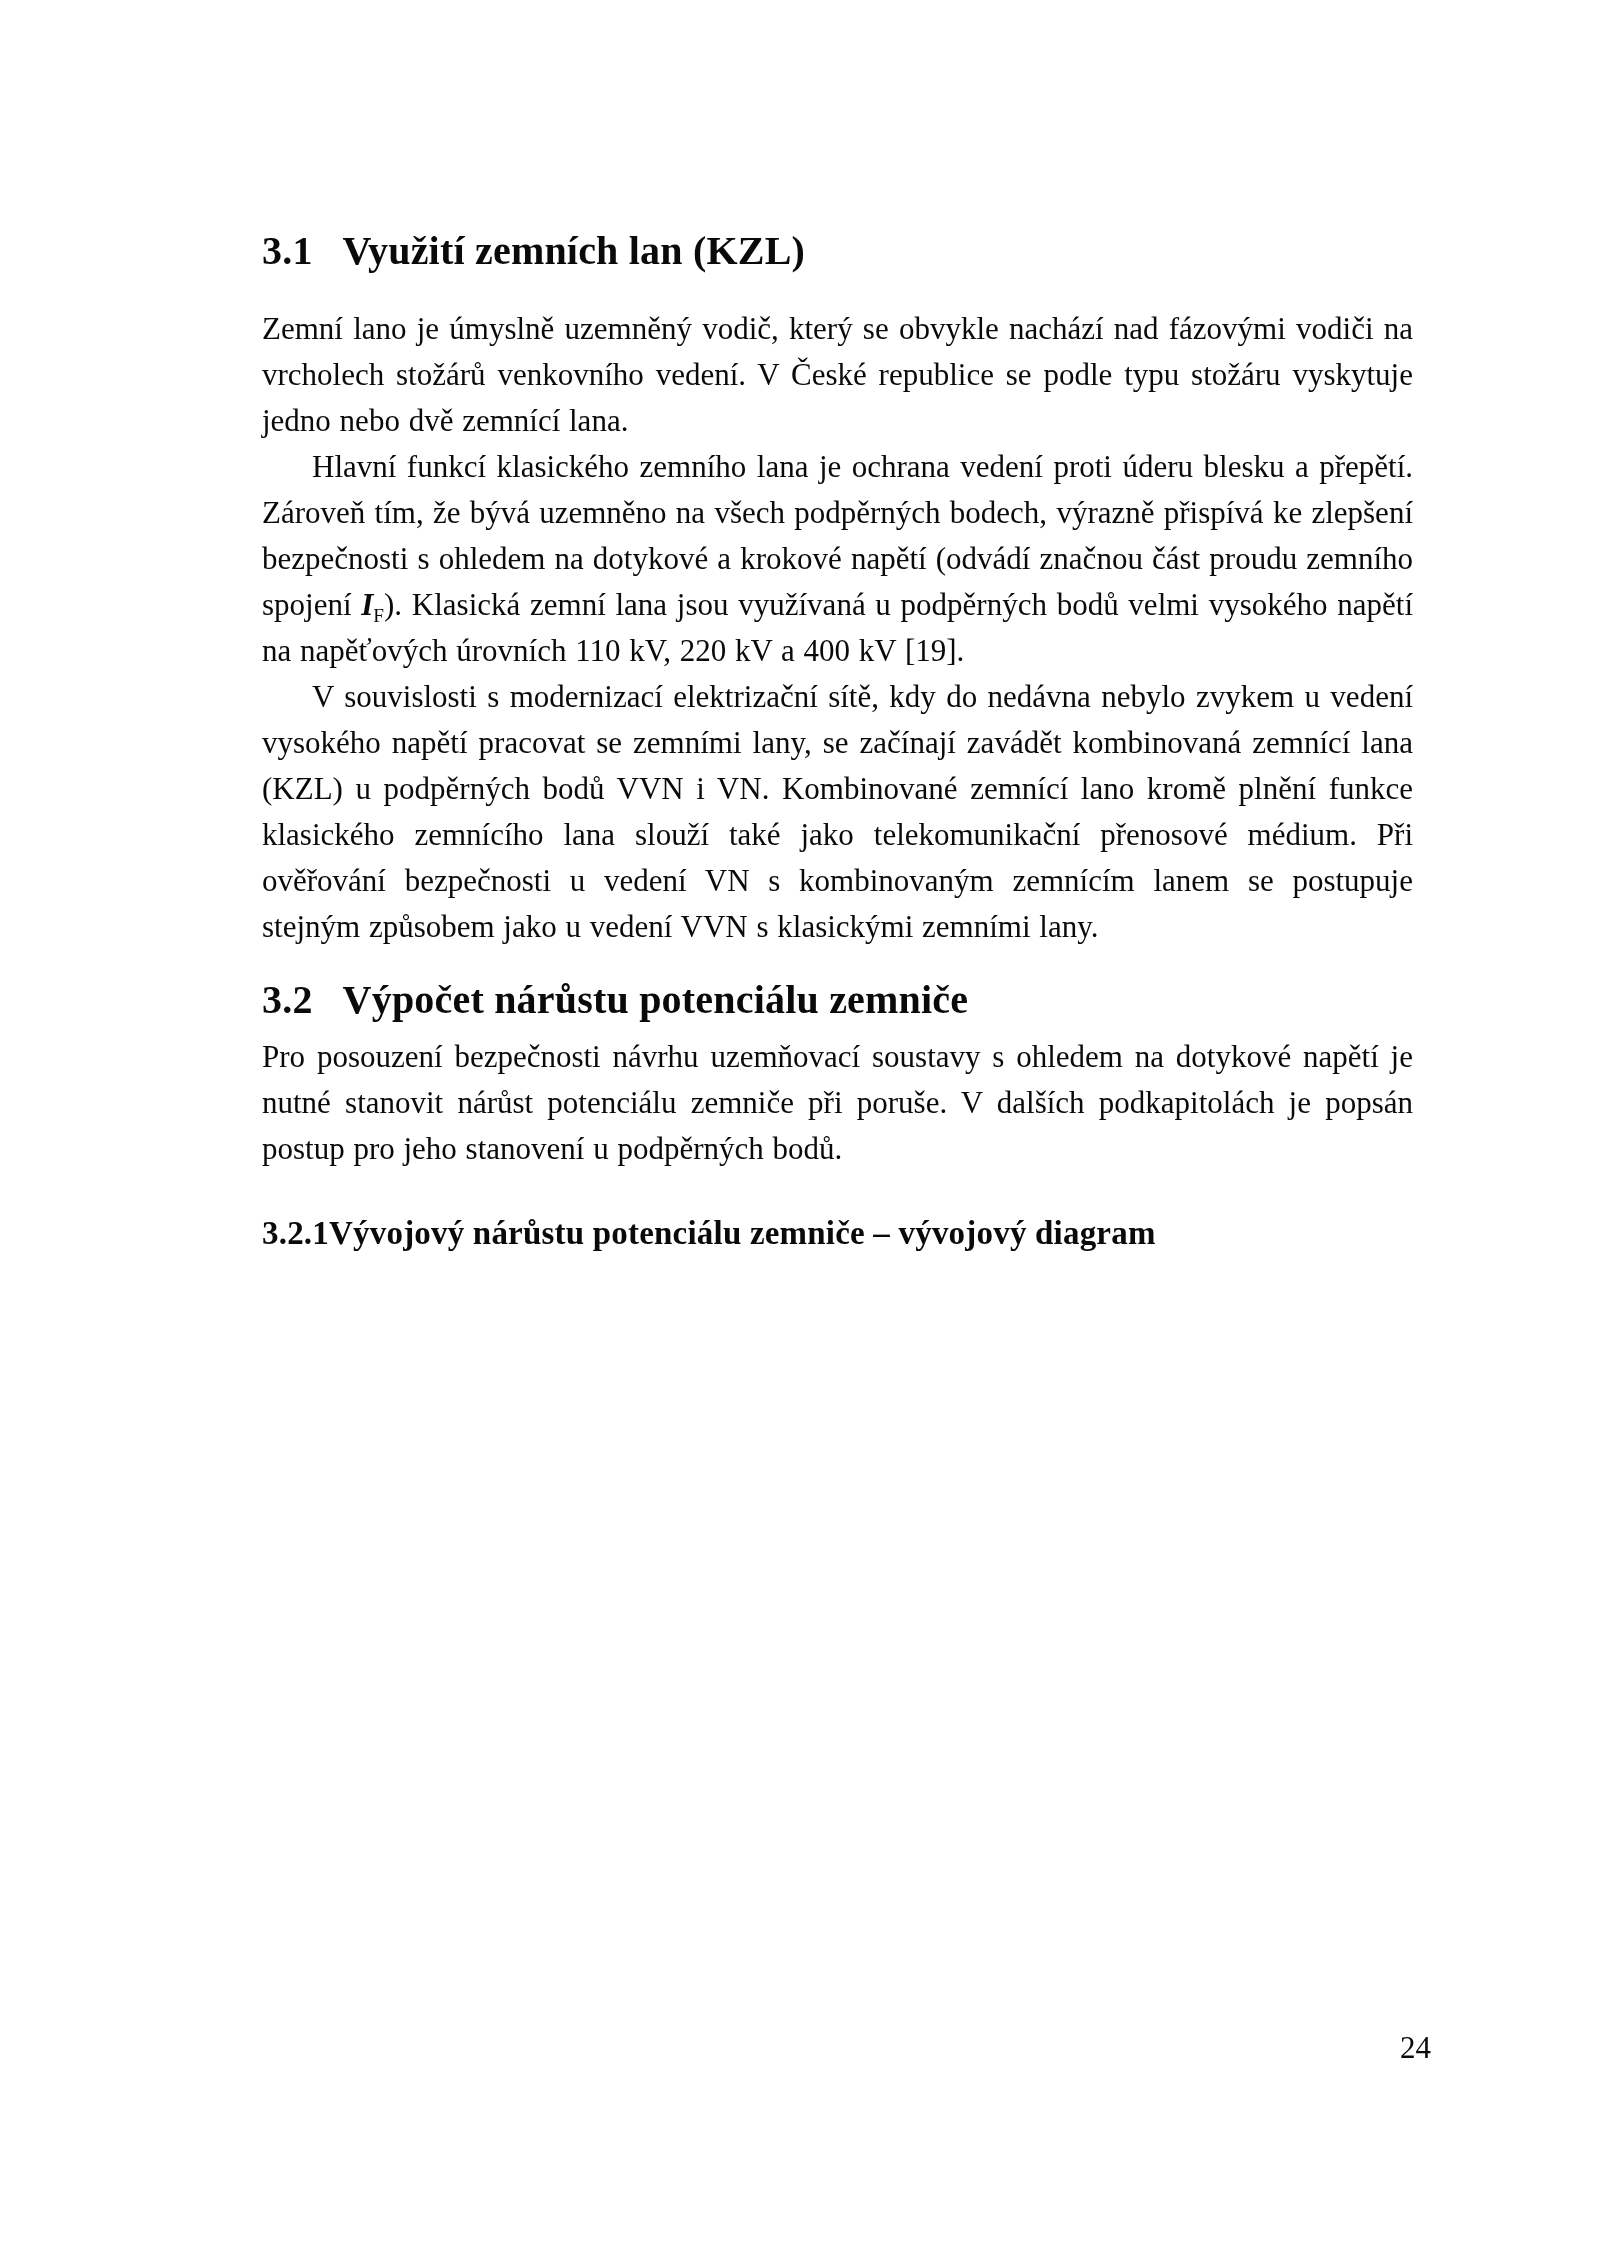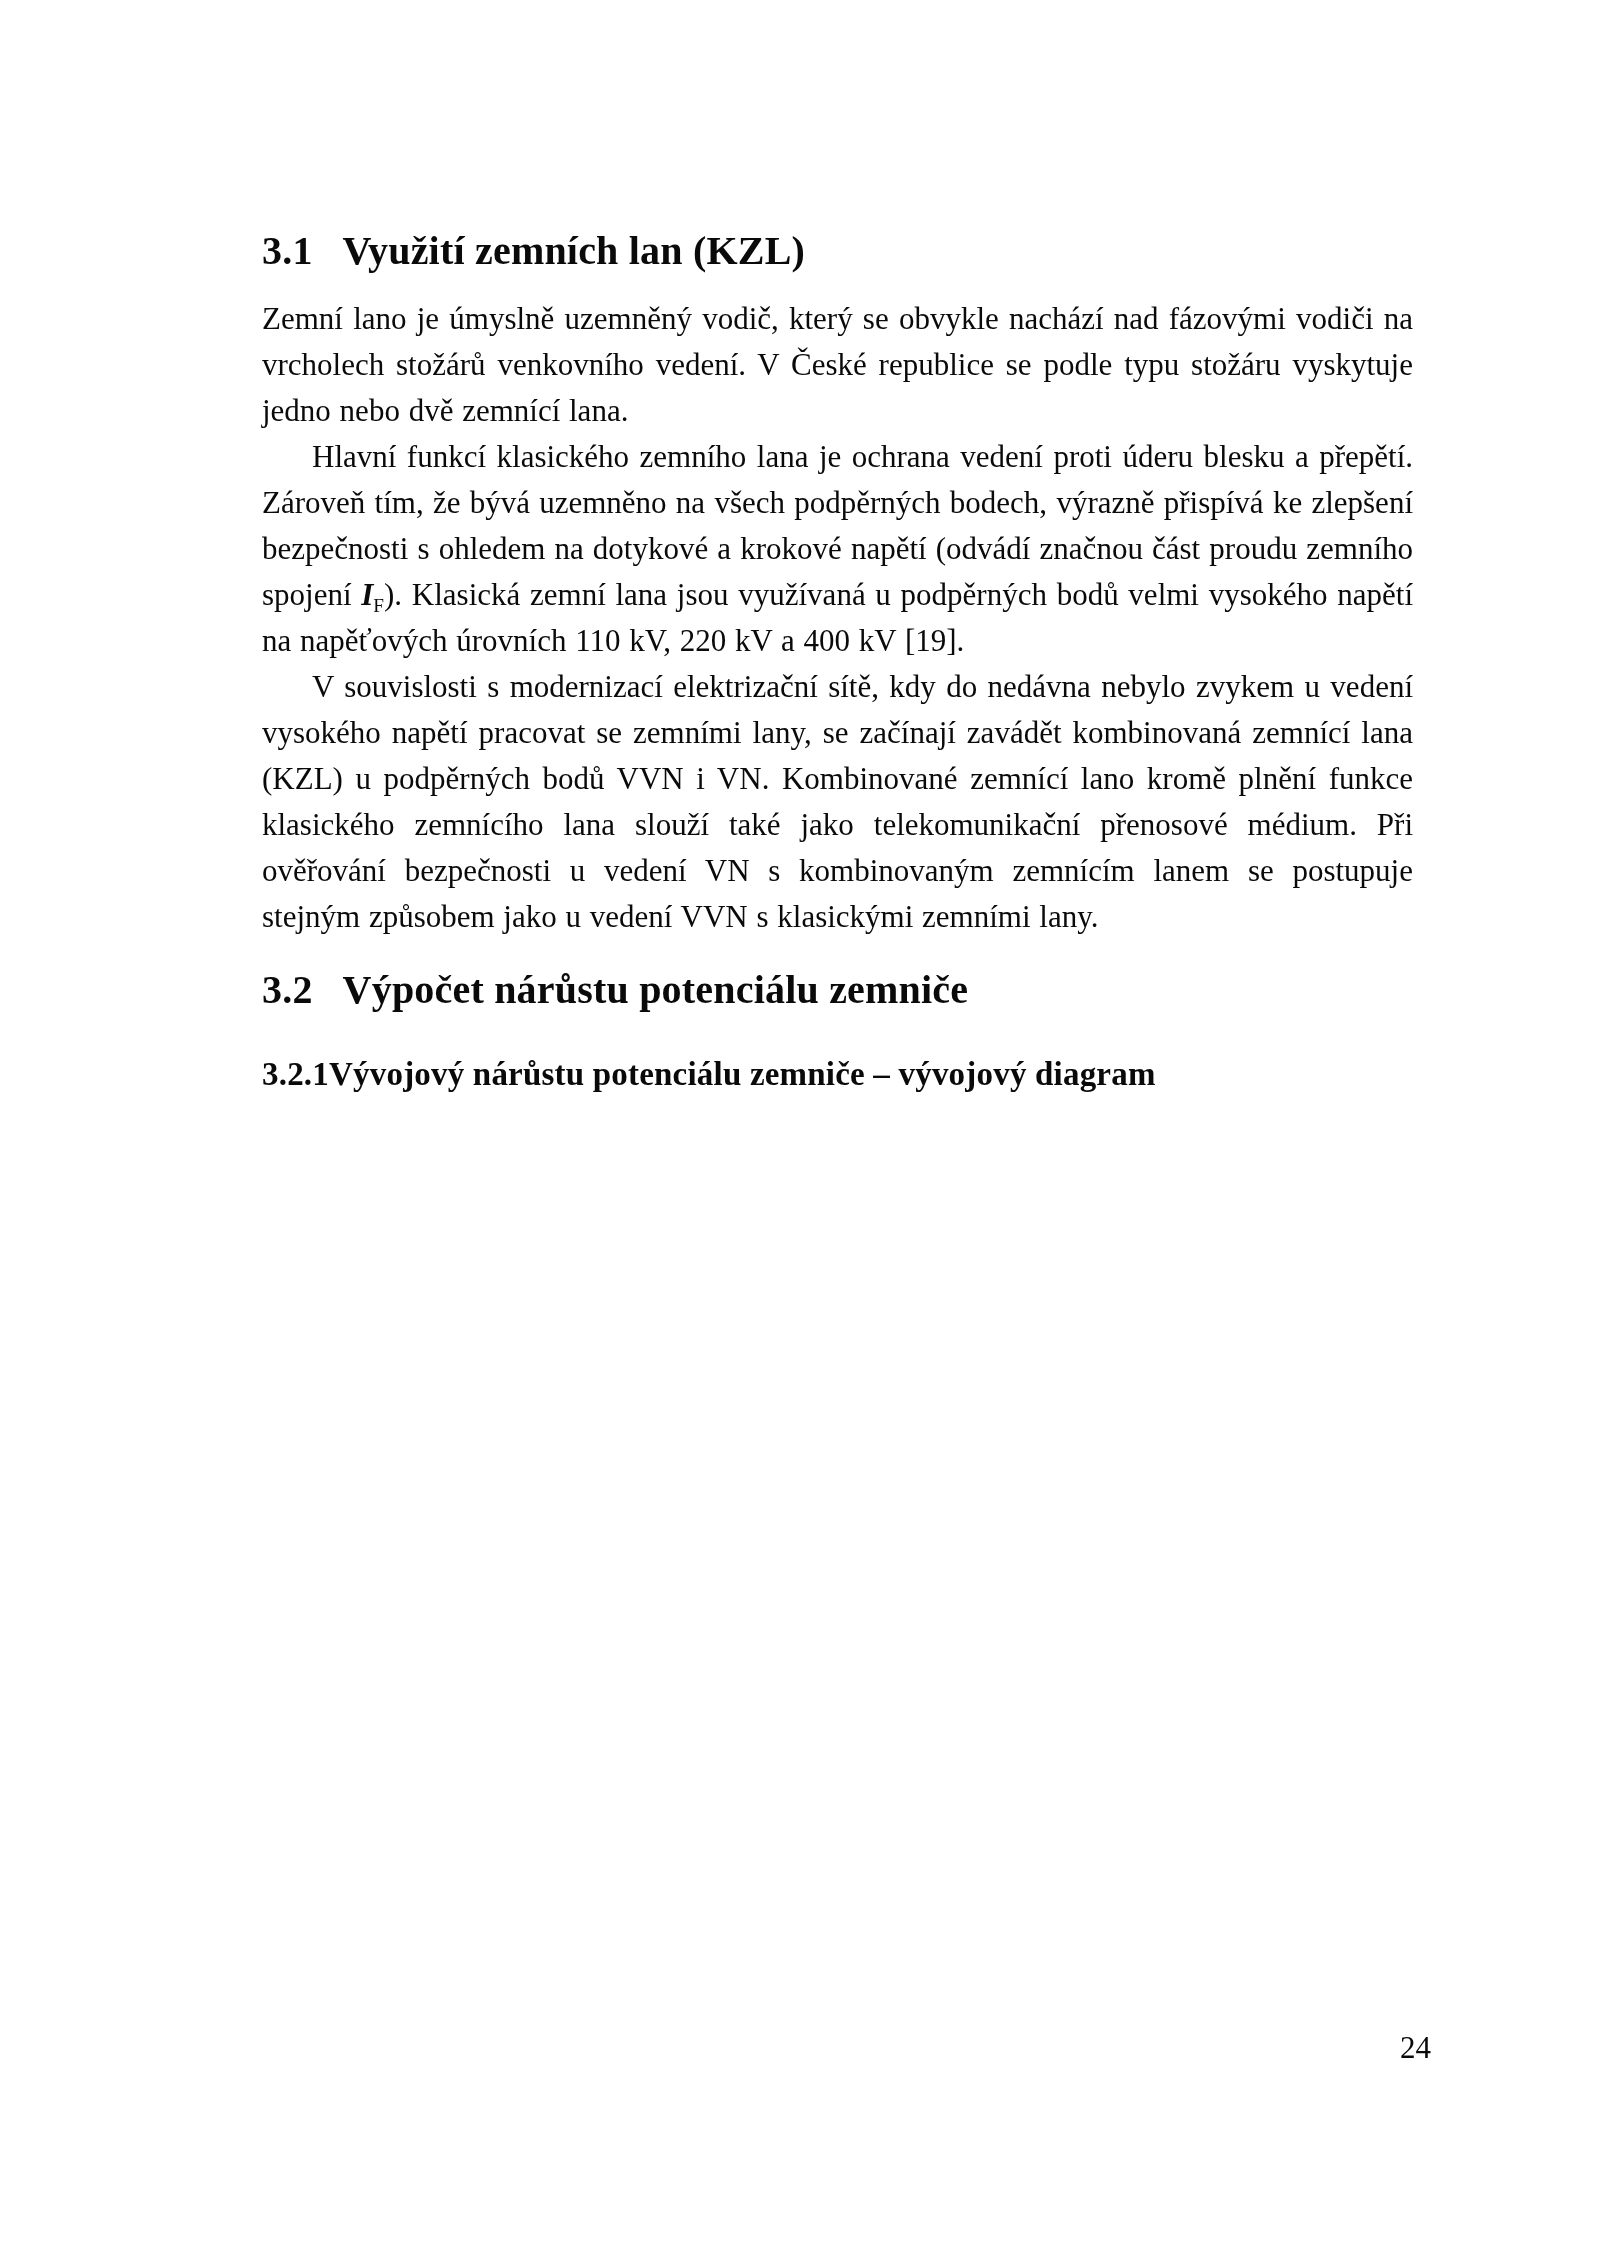--- a/index.html
+++ b/index.html
@@ -43,21 +43,21 @@
   }
   .h1-32 { margin-top: 27px; }
   .body-p {
     font-size: 31px;
     line-height: 46px;
     text-align: justify;
     margin: 0;
     word-spacing: 1px;
     hyphens: none;
   }
-  .mt-after-h1 { margin-top: 22px; }
+  .mt-after-h1 { margin-top: 32px; }
   .mt-after-h1b { margin-top: 11px; }
   .mt-after-h2 { margin-top: 7px; }
   .indent { text-indent: 50px; }
   .sym-i i {
     font-weight: 700;
     font-style: italic;
   }
   .sym-i sub {
     font-size: 0.62em;
     font-style: normal;
@@ -79,19 +79,20 @@
   <h1 class="h1"><span class="sec-num">3.1</span><span>Využití zemních lan (KZL)</span></h1>
 
   <p class="body-p mt-after-h1">Zemní lano je úmyslně uzemněný vodič, který se obvykle nachází nad fázovými vodiči na vrcholech stožárů venkovního vedení. V České republice se podle typu stožáru vyskytuje jedno nebo dvě zemnící lana.</p>
 
   <p class="body-p indent"><span>Hlavní funkcí klasického zemního lana je ochrana vedení proti úderu blesku a přepětí. Zároveň tím, že bývá uzemněno na všech podpěrných bodech, výrazně přispívá ke zlepšení bezpečnosti s ohledem na dotykové a krokové napětí (odvádí značnou část proudu zemního spojení </span><span class="sym-i"><i>I</i><sub>F</sub></span><span>). Klasická zemní lana jsou využívaná u podpěrných bodů velmi vysokého napětí na napěťových úrovních 110 kV, 220 kV a 400 kV [19].</span></p>
 
   <p class="body-p indent">V souvislosti s modernizací elektrizační sítě, kdy do nedávna nebylo zvykem u vedení vysokého napětí pracovat se zemními lany, se začínají zavádět kombinovaná zemnící lana (KZL) u podpěrných bodů VVN i VN. Kombinované zemnící lano kromě plnění funkce klasického zemnícího lana slouží také jako telekomunikační přenosové médium. Při ověřování bezpečnosti u vedení VN s kombinovaným zemnícím lanem se postupuje stejným způsobem jako u vedení VVN s klasickými zemními lany.</p>
 
   <h1 class="h1 h1-32"><span class="sec-num">3.2</span><span>Výpočet nárůstu potenciálu zemniče</span></h1>
 
+  <p class="body-p mt-after-h1b">Pro posouzení bezpečnosti návrhu uzemňovací soustavy s ohledem na dotykové napětí je nutné stanovit nárůst potenciálu zemniče při poruše. V dalších podkapitolách je popsán postup pro jeho stanovení u podpěrných bodů.</p>
 
   <h2 class="h2"><span class="sec-num">3.2.1</span><span>Vývojový nárůstu potenciálu zemniče – vývojový diagram</span></h2>
 
 
   <div class="page-number">24</div>
 
 </div>
 
 </body></html>

